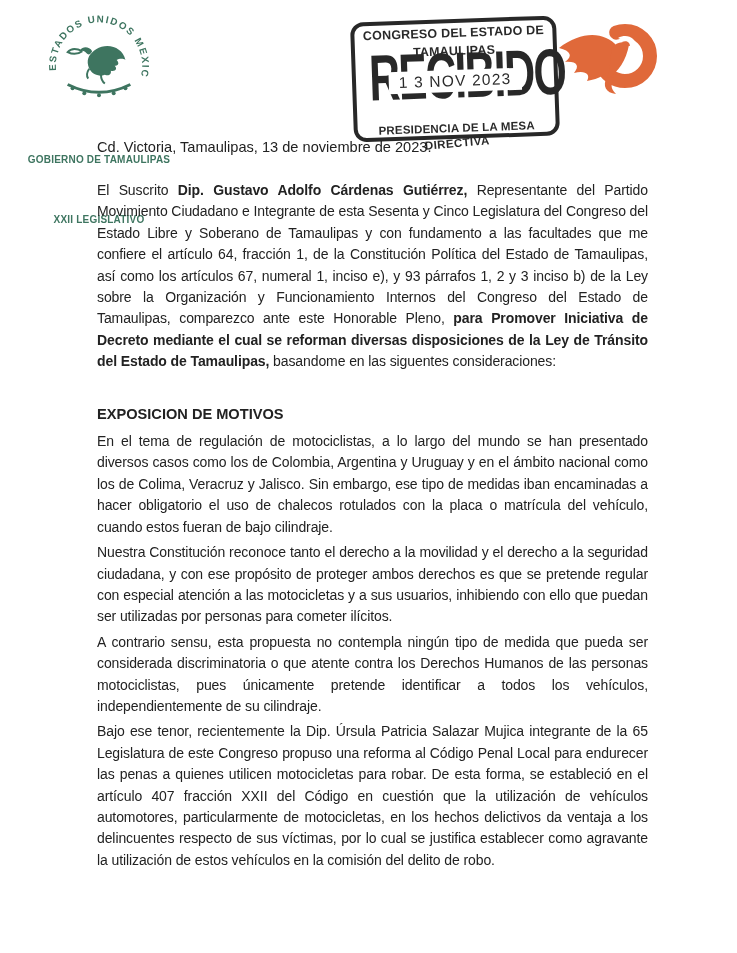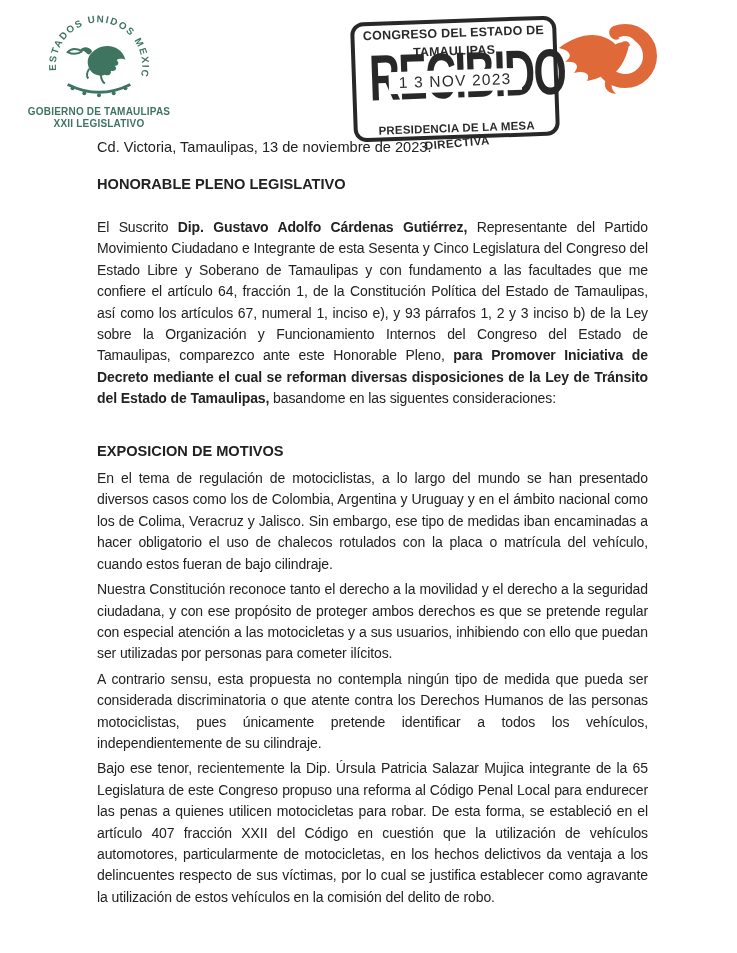--- a/index.html
+++ b/index.html
@@ -11,21 +11,21 @@
   html,body{margin:0;padding:0;}
   body{
     width:737px;height:953px;background:#ffffff;overflow:hidden;position:relative;
     font-family:"Liberation Sans",sans-serif;color:var(--ink);
   }
   .page{position:absolute;inset:0;background:#fff;}
 
   
   .seal{position:absolute;left:26px;top:10px;width:146px;text-align:center;}
   .seal svg{display:block;margin:0 auto;}
-  .seal-org{color:var(--seal-green);font-weight:bold;font-size:10px;line-height:12px;letter-spacing:.2px;}
+  .seal-org{color:var(--seal-green);font-weight:bold;font-size:10px;line-height:12px;letter-spacing:.2px;margin-top:48px;}
 
   
   .stamp{
     position:absolute;left:352px;top:19px;width:198px;height:112px;
     border:4px solid var(--stamp-ink);border-radius:13px;z-index:3;
     transform:rotate(-2deg);color:var(--stamp-ink);opacity:.94;
   }
   .stamp-title{margin-top:3px;text-align:center;font-weight:800;font-size:12.5px;line-height:14.5px;letter-spacing:.2px;}
   .stamp-received{
     position:absolute;left:-3px;right:-3px;top:20px;text-align:center;
@@ -110,21 +110,20 @@
 
       <path fill="var(--mc-orange)" d="M56,30 C60,24 68,22 73,27 C70,42 63,54 51,61 C55,50 54,38 56,30 Z"></path>
       <path fill="var(--mc-orange)" d="M51,59 c-5,9 -1,16 9,17 c-6,-6 -5,-10 -2,-16 Z"></path>
 
       <path fill="#ffffff" d="M62,20 c9,-5 18,0 19,9 c1,8 -5,14 -12,13 c5,-3 8,-8 6,-13 c-3,-6 -8,-7 -13,-9 Z"></path>
       <path fill="var(--mc-orange)" d="M66,24 c4,-2 8,0 8,4 c-3,-1 -6,-1 -8,-4 Z"></path>
     </svg>
   </div>
 
   <div class="doc-body">
-    <div class="salutation">HONORABLE PLENO LEGISLATIVO</div>
     <p><span>El Suscrito </span><b>Dip. Gustavo Adolfo Cárdenas Gutiérrez,</b><span> Representante del Partido Movimiento Ciudadano e Integrante de esta Sesenta y Cinco Legislatura del Congreso del Estado Libre y Soberano de Tamaulipas y con fundamento a las facultades que me confiere el artículo 64, fracción 1, de la Constitución Política del Estado de Tamaulipas, así como los artículos 67, numeral 1, inciso e), y 93 párrafos 1, 2 y 3 inciso b) de la Ley sobre la Organización y Funcionamiento Internos del Congreso del Estado de Tamaulipas, comparezco ante este Honorable Pleno, </span><b>para Promover Iniciativa de Decreto mediante el cual se reforman diversas disposiciones de la Ley de Tránsito del Estado de Tamaulipas,</b><span> basandome en las siguentes consideraciones:</span></p>
     <div class="section-heading">EXPOSICION DE MOTIVOS</div>
     <p>En el tema de regulación de motociclistas, a lo largo del mundo se han presentado diversos casos como los de Colombia, Argentina y Uruguay y en el ámbito nacional como los de Colima, Veracruz y Jalisco. Sin embargo, ese tipo de medidas iban encaminadas a hacer obligatorio el uso de chalecos rotulados con la placa o matrícula del vehículo, cuando estos fueran de bajo cilindraje.</p>
     <p>Nuestra Constitución reconoce tanto el derecho a la movilidad y el derecho a la seguridad ciudadana, y con ese propósito de proteger ambos derechos es que se pretende regular con especial atención a las motocicletas y a sus usuarios, inhibiendo con ello que puedan ser utilizadas por personas para cometer ilícitos.</p>
     <p>A contrario sensu, esta propuesta no contempla ningún tipo de medida que pueda ser considerada discriminatoria o que atente contra los Derechos Humanos de las personas motociclistas, pues únicamente pretende identificar a todos los vehículos, independientemente de su cilindraje.</p>
     <p>Bajo ese tenor, recientemente la Dip. Úrsula Patricia Salazar Mujica integrante de la 65 Legislatura de este Congreso propuso una reforma al Código Penal Local para endurecer las penas a quienes utilicen motocicletas para robar. De esta forma, se estableció en el artículo 407 fracción XXII del Código en cuestión que la utilización de vehículos automotores, particularmente de motocicletas, en los hechos delictivos da ventaja a los delincuentes respecto de sus víctimas, por lo cual se justifica establecer como agravante la utilización de estos vehículos en la comisión del delito de robo.</p>
   </div>
 
 </div>
 

